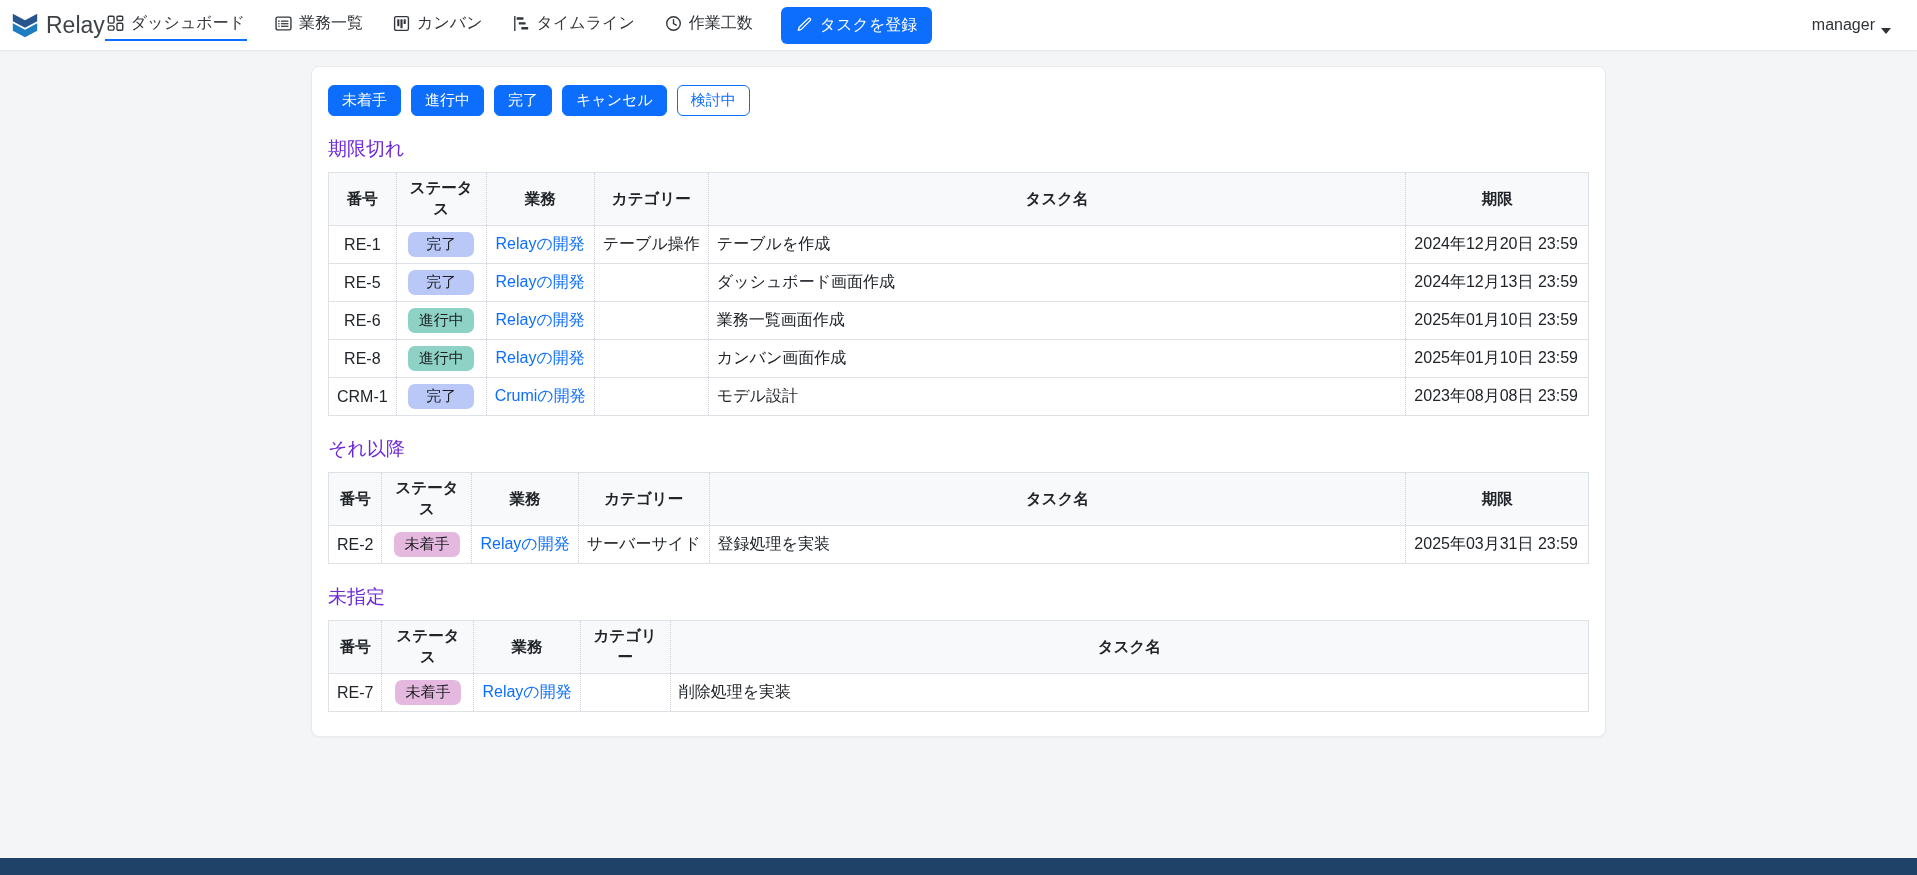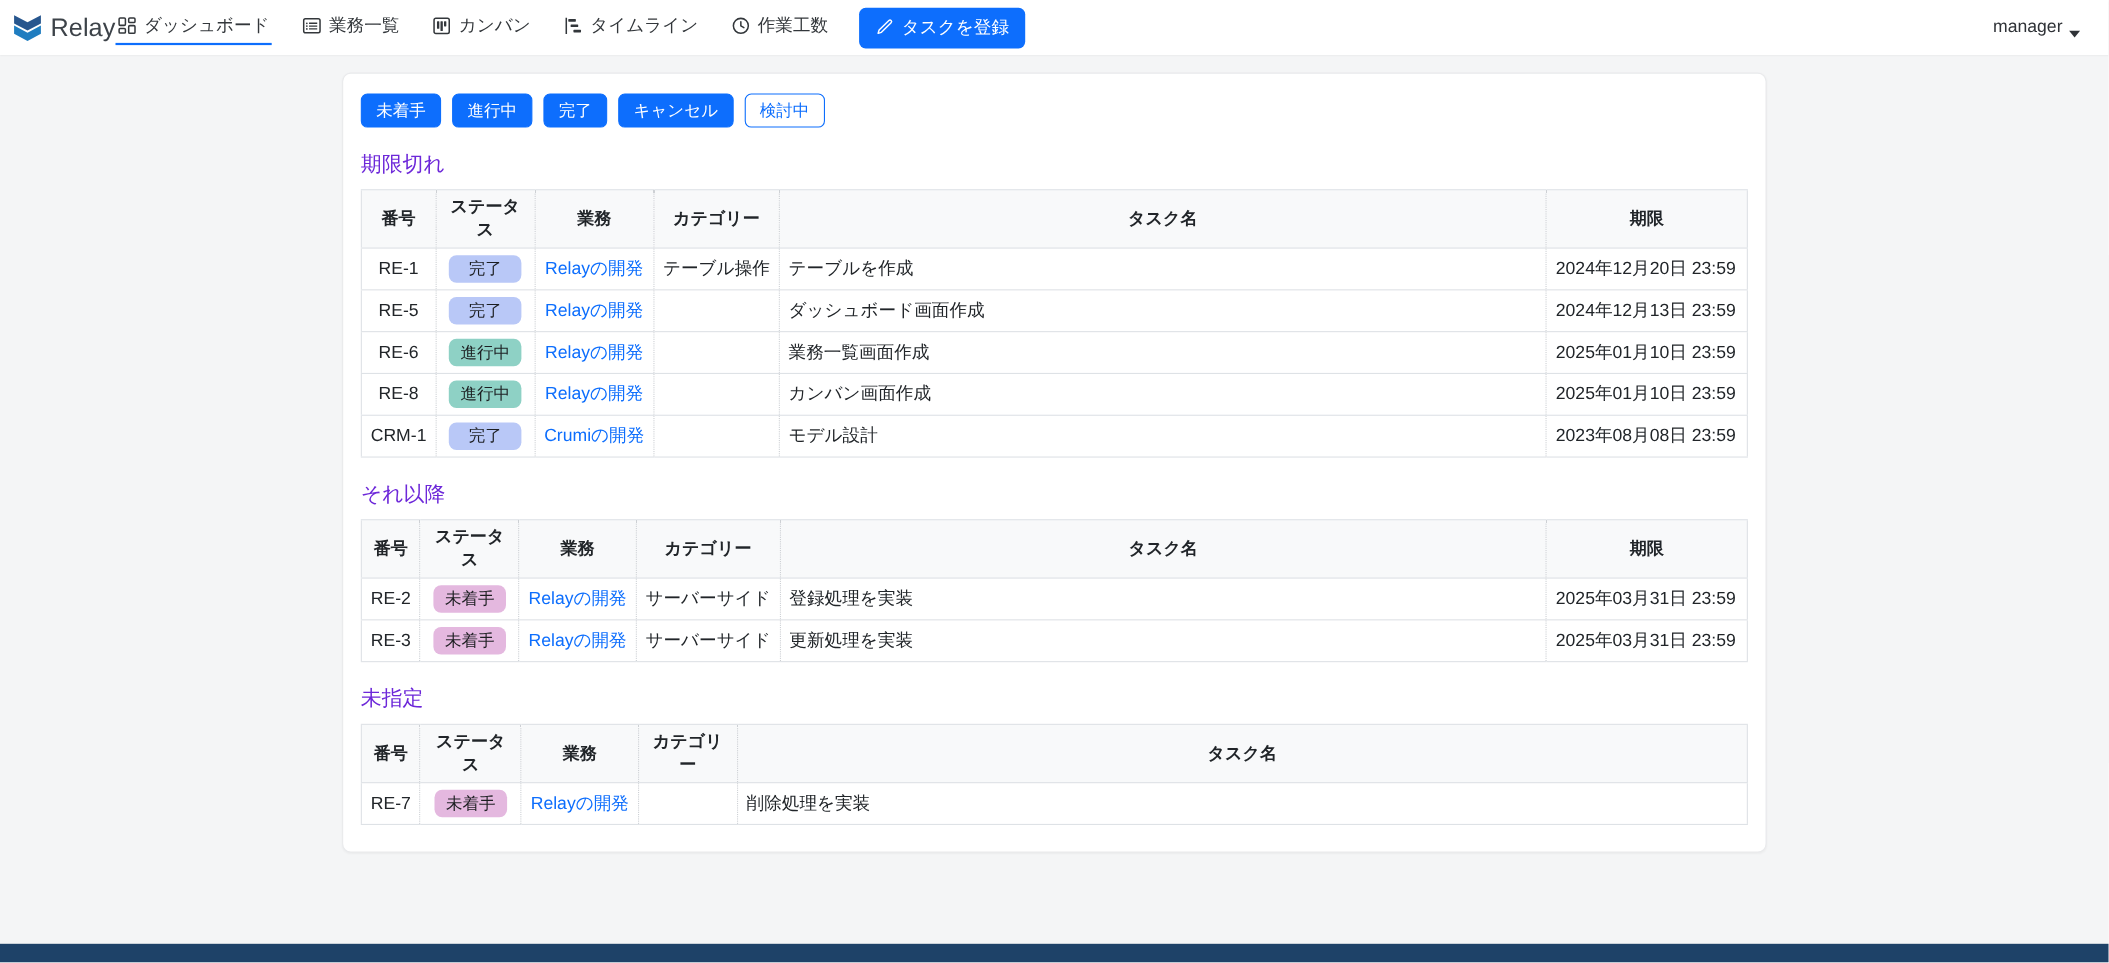--- a/index.html
+++ b/index.html
@@ -275,28 +275,20 @@
             </thead>
             <tbody>
               <tr>
                 <td class="c-num">RE-2</td>
                 <td class="c-status"><span class="badge st-notstarted">未着手</span></td>
                 <td class="c-biz"><a class="biz-link">Relayの開発</a></td>
                 <td class="c-cat">サーバーサイド</td>
                 <td class="c-task">登録処理を実装</td>
                 <td class="c-deadline">2025年03月31日 23:59</td>
               </tr>
-              <tr>
-                <td class="c-num">RE-3</td>
-                <td class="c-status"><span class="badge st-notstarted">未着手</span></td>
-                <td class="c-biz"><a class="biz-link">Relayの開発</a></td>
-                <td class="c-cat">サーバーサイド</td>
-                <td class="c-task">更新処理を実装</td>
-                <td class="c-deadline">2025年03月31日 23:59</td>
-              </tr>
             </tbody>
           </table>
         </div>
         <div class="section">
           <div class="section-heading">未指定</div>
           <table class="task-table">
             <colgroup>
               <col style="width: 48px;">
               <col style="width: 92px;">
               <col style="width: 100px;">

